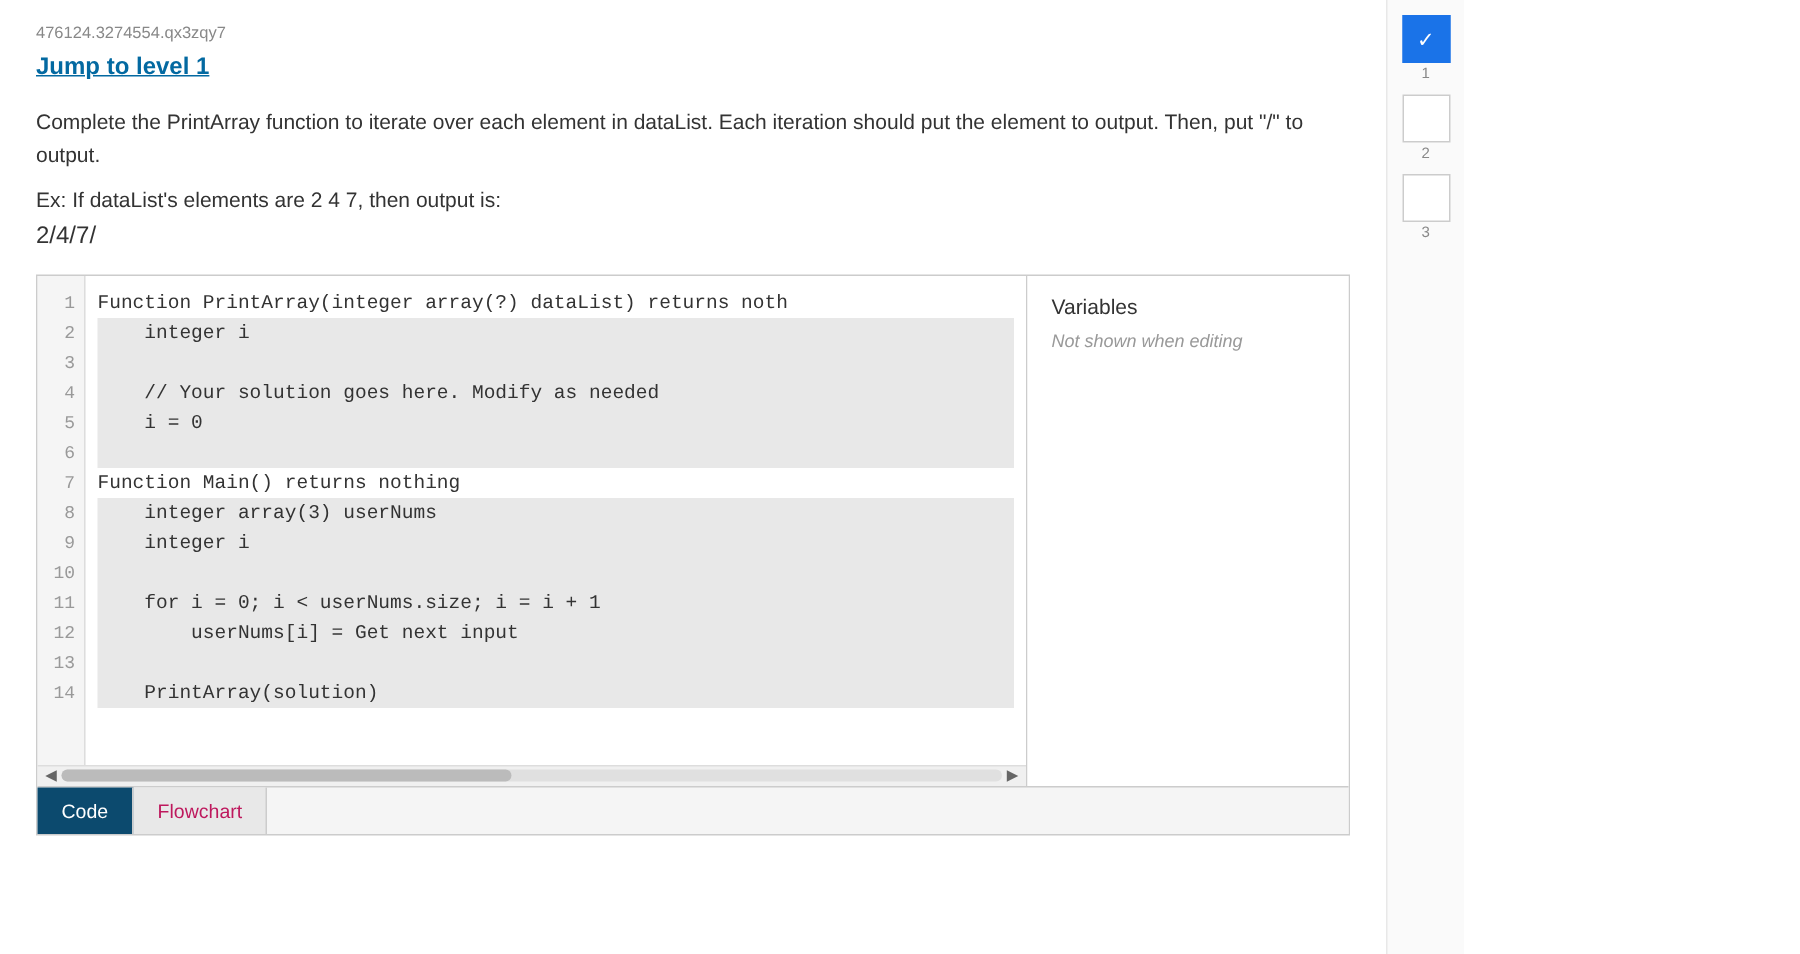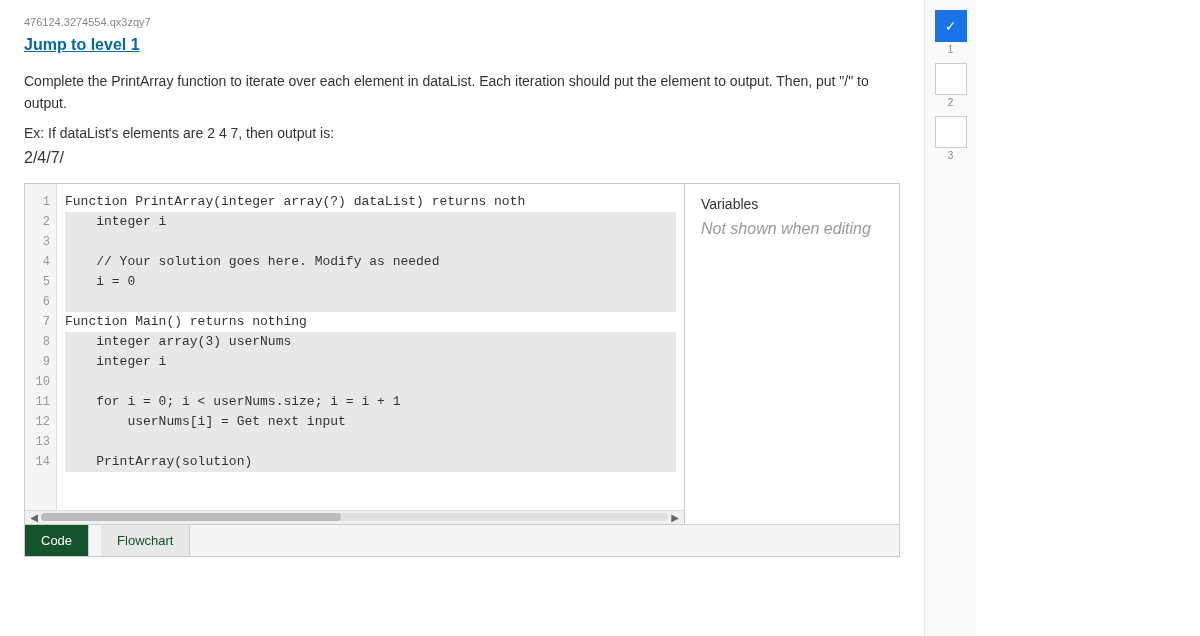--- a/index.html
+++ b/index.html
@@ -142,43 +142,42 @@
       padding: 12px 16px;
       background: #fff;
     }
     .variables-title {
       font-size: 14px;
       font-weight: normal;
       color: #333;
       margin-bottom: 8px;
     }
     .not-shown {
-      font-size: 16px;
+      font-size: 12px;
       color: #999;
       font-style: italic;
     }
     .tab-bar {
       display: flex;
       border-top: 1px solid #ccc;
       background: #f5f5f5;
     }
     .tab {
       padding: 8px 16px;
       font-size: 13px;
       cursor: pointer;
       border-right: 1px solid #ccc;
     }
     .tab.active {
-      background: #14532d;
+      background: #0c4a6e;
       color: #fff;
     }
     .tab.inactive {
       background: #e8e8e8;
-      color: #14532d;
-      margin-left: 12px;
+      color: #be185d;
     }
     .sidebar-right {
       width: 52px;
       display: flex;
       flex-direction: column;
       align-items: center;
       padding-top: 10px;
       gap: 8px;
       border-left: 1px solid #e8e8e8;
       background: #fafafa;

